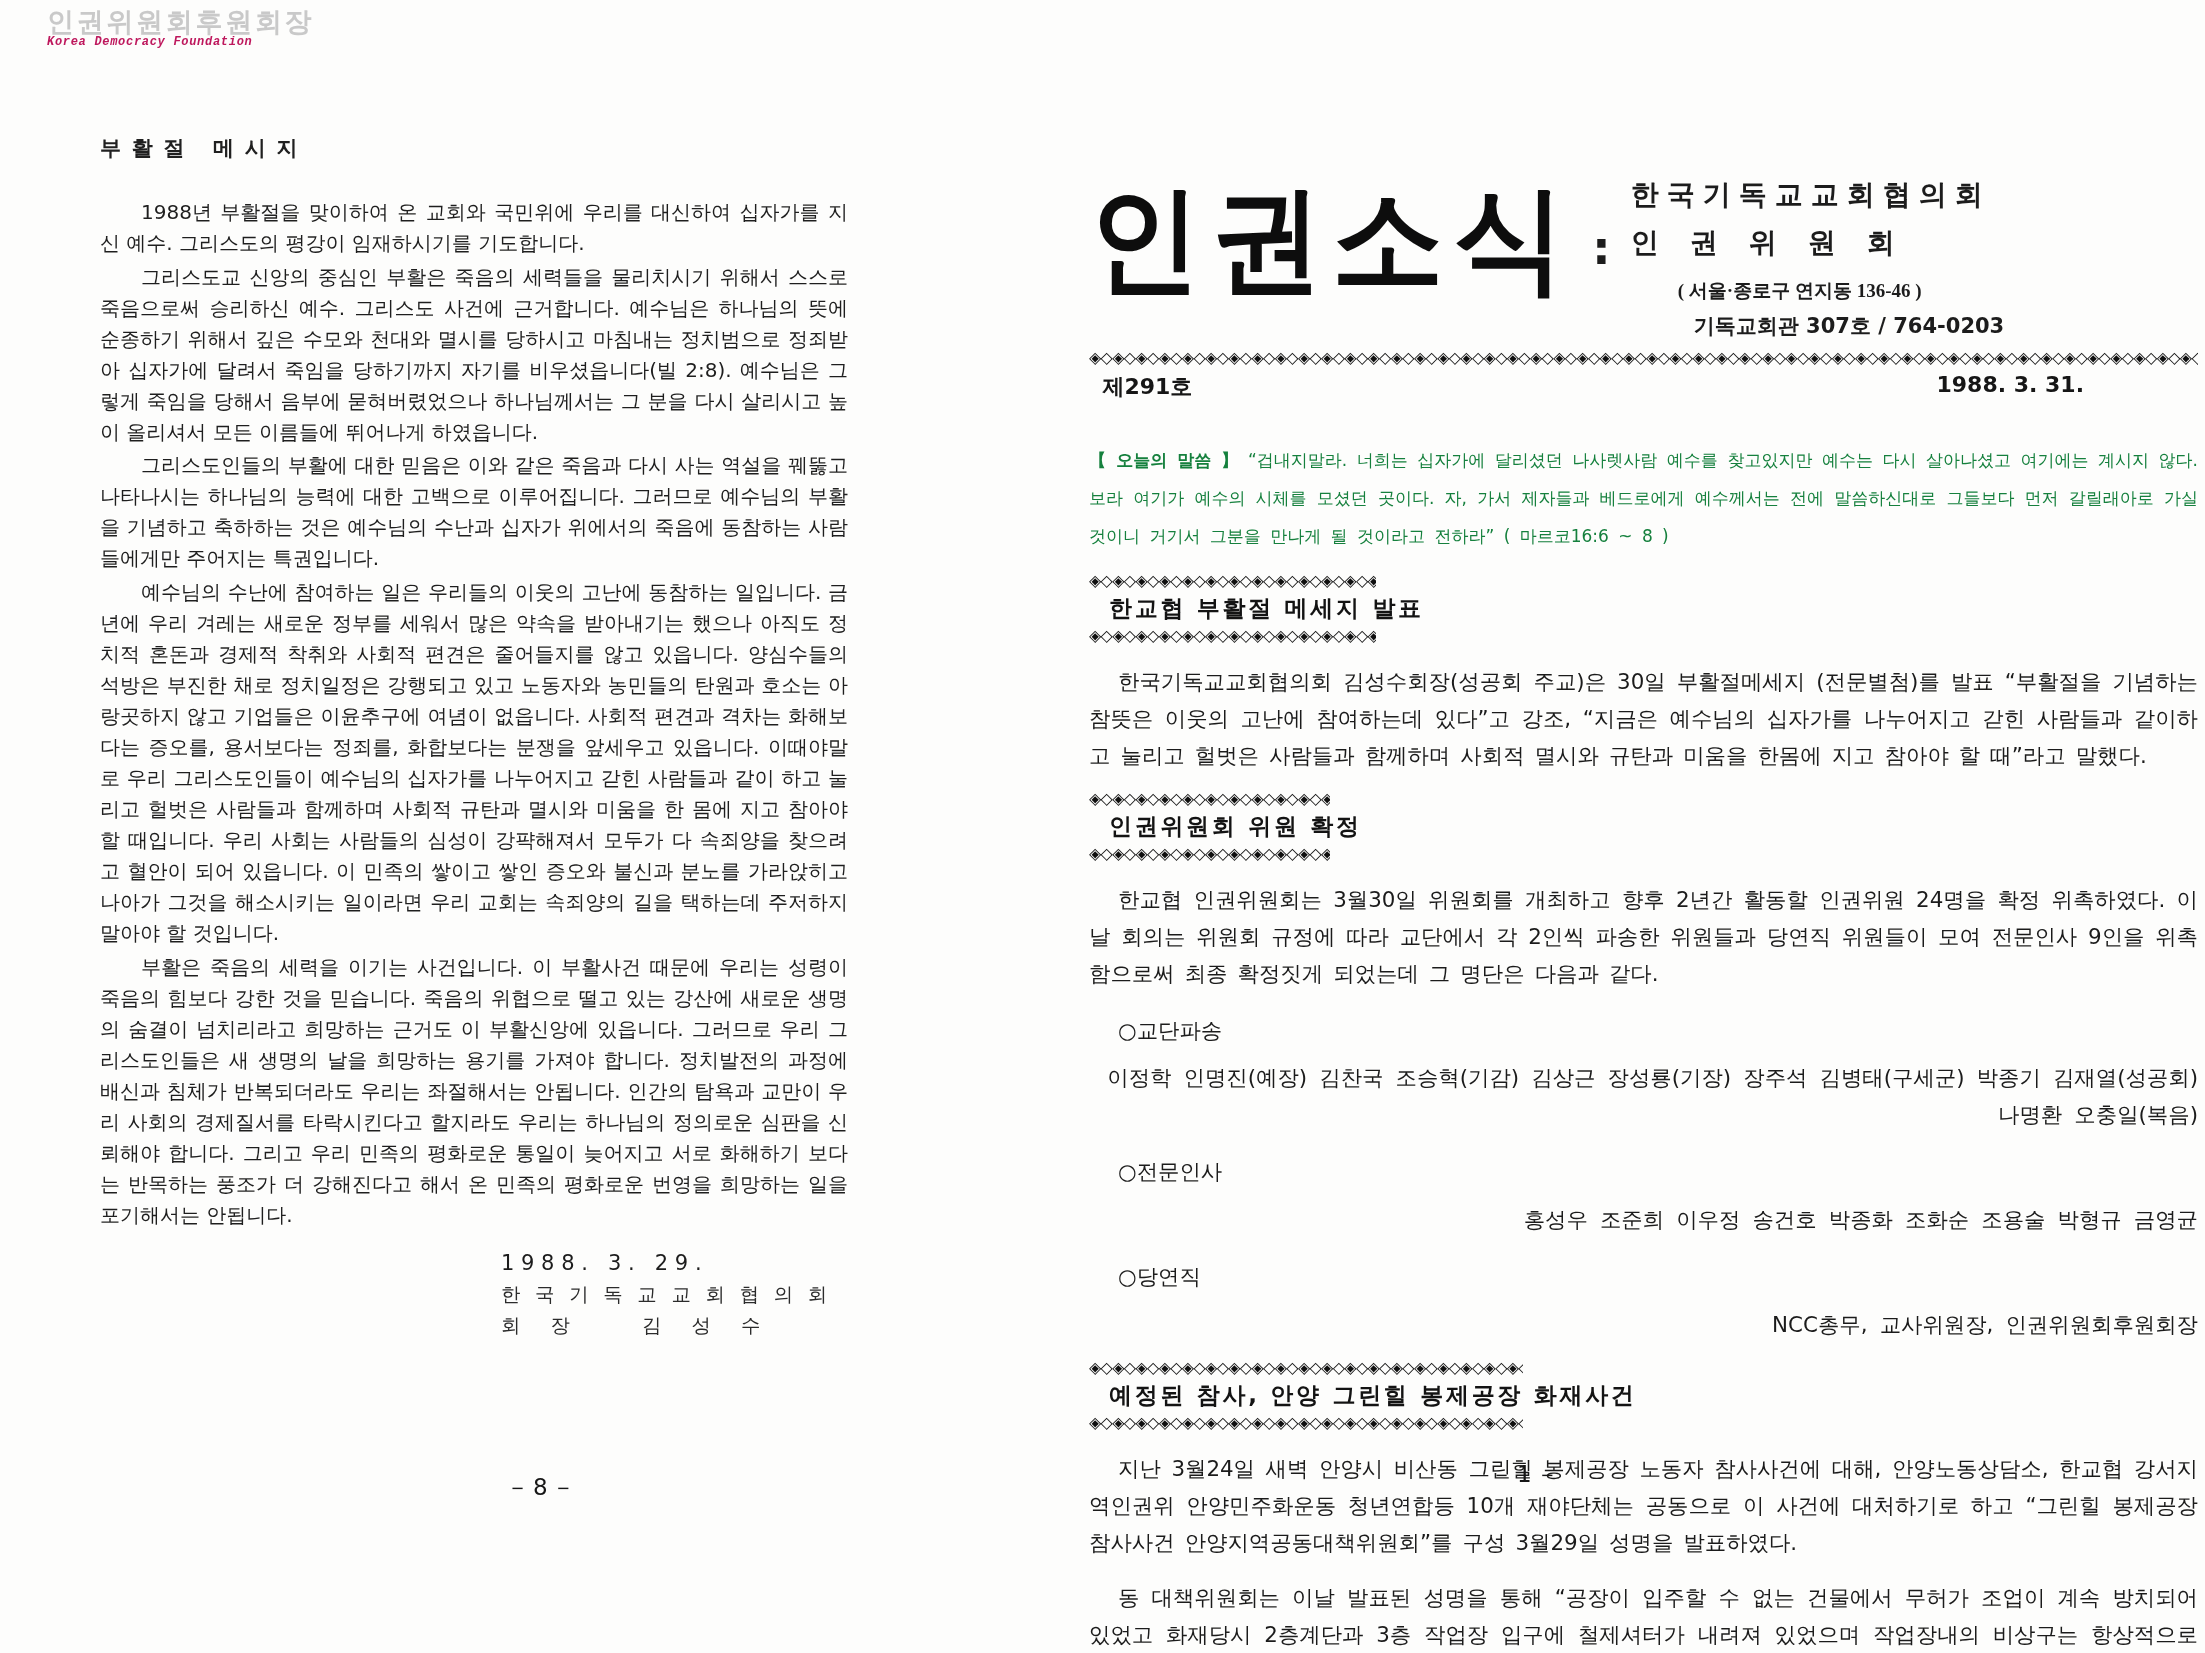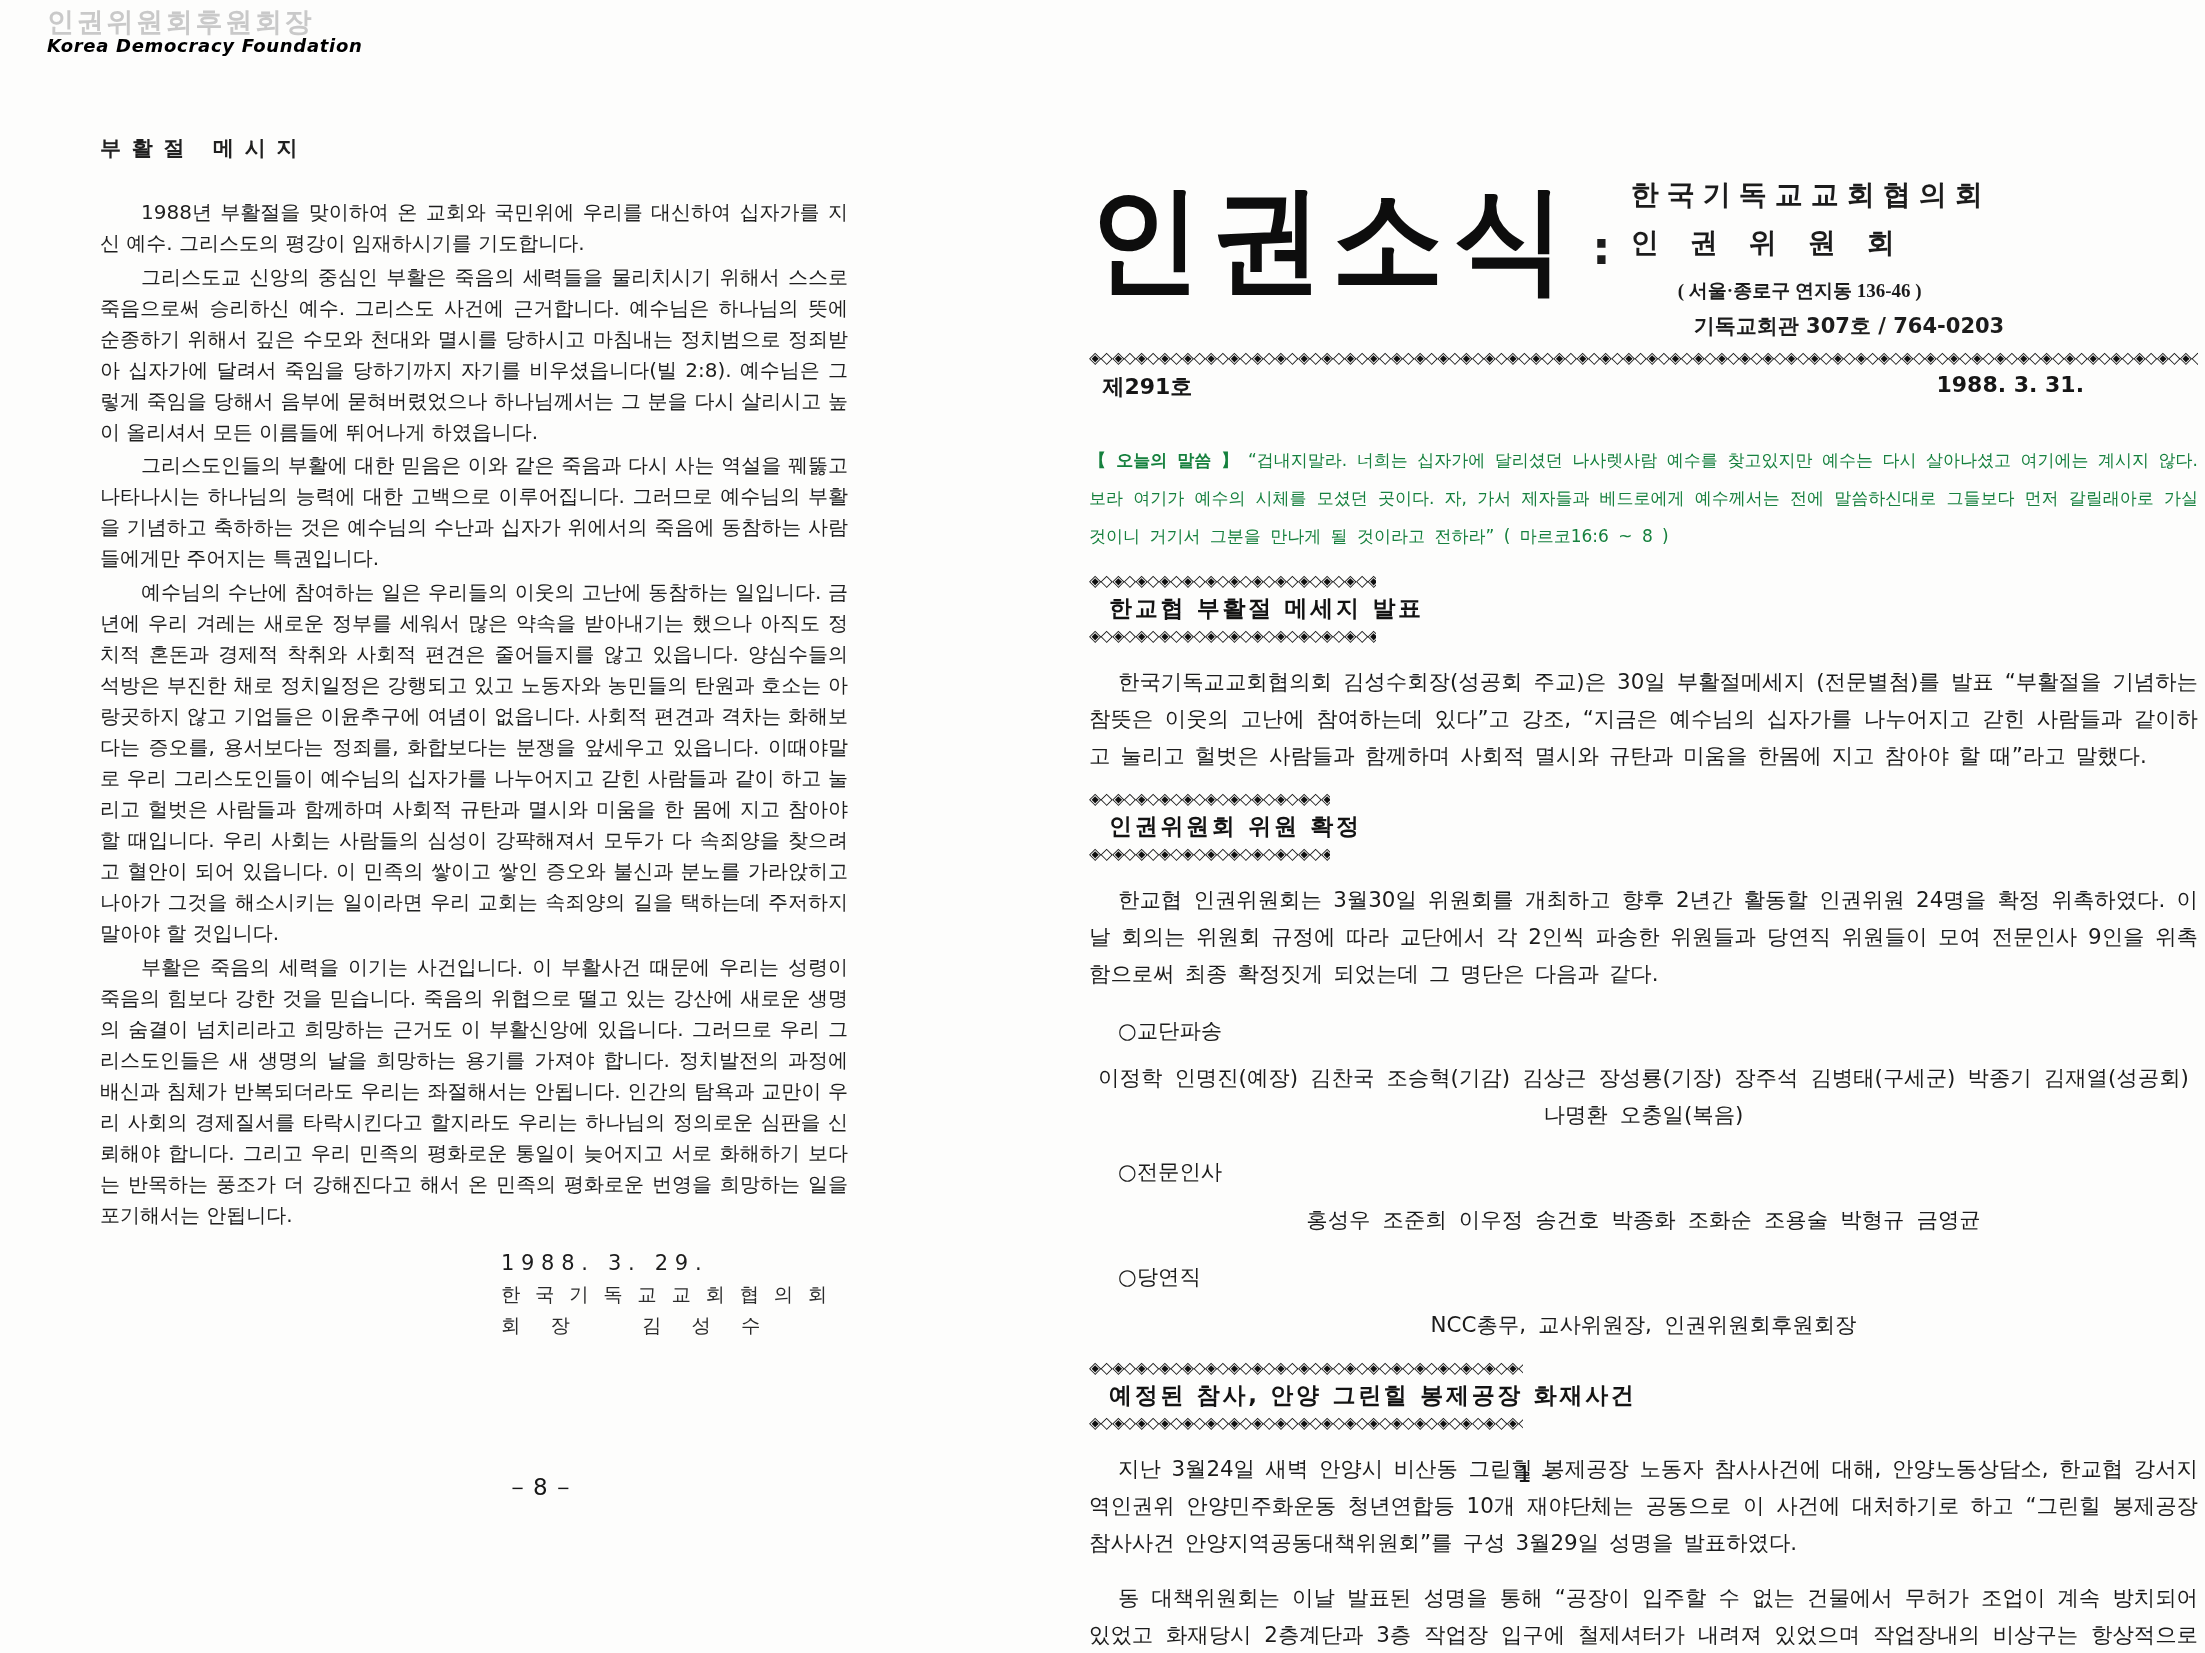--- a/index.html
+++ b/index.html
@@ -7,21 +7,21 @@
     width:2205px;height:1654px;position:relative;
     background:#fdfdfc;color:#1c1c1c;
     font-family:"DejaVu Sans", sans-serif;
     overflow:hidden;
   }
   .sheet{position:absolute;inset:0;}
 
   
   .watermark{position:absolute;left:47px;top:6.7px;line-height:1.1;}
   .wm-kr{font-size:27px;font-weight:700;color:#c9c9c9;letter-spacing:2.7px;}
-  .wm-en{font-size:18px;font-weight:700;font-style:italic;color:#000000;letter-spacing:0.7px;}
+  .wm-en{font-size:12px;font-weight:700;font-style:italic;color:#be185d;letter-spacing:0.7px;font-family:Liberation Mono, monospace;}
 
   
   .page{position:absolute;}
   .page-num{position:absolute;font-size:23px;letter-spacing:4px;color:#161616;}
 
   
   .page.left{left:100px;top:134px;width:748px;height:1437px;}
   .lp-title{
     margin:0 0 35px 0;
     font-size:21px;font-weight:700;letter-spacing:10.7px;color:#202020;
@@ -82,21 +82,21 @@
     font-size:23px;font-weight:700;letter-spacing:2.7px;color:#131313;
     white-space:nowrap;
   }
   .rp-para{
     margin:18.7px 0 0 0;
     font-size:21.4px;line-height:37px;word-spacing:3.3px;
     text-align:justify;text-indent:29px;word-break:break-all;color:#1b1b1b;
   }
   .rp-group-label{margin:20px 0 0 0;font-size:21.4px;line-height:37px;padding-left:29px;}
   .rp-names{margin:10.7px 0 0 0;font-size:21.4px;line-height:37px;word-spacing:5.3px;
-    text-align:center;word-break:keep-all;color:#1b1b1b;}
+    text-align:right;word-break:keep-all;color:#1b1b1b;}
   .page.right .page-num{top:1302px;left:401px;}
 </style>
 </head>
 <body>
 
 <div class="sheet">
 
   <div class="watermark">
     <div class="wm-kr">인권위원회후원회장</div>
     <div class="wm-en">Korea Democracy Foundation</div>

